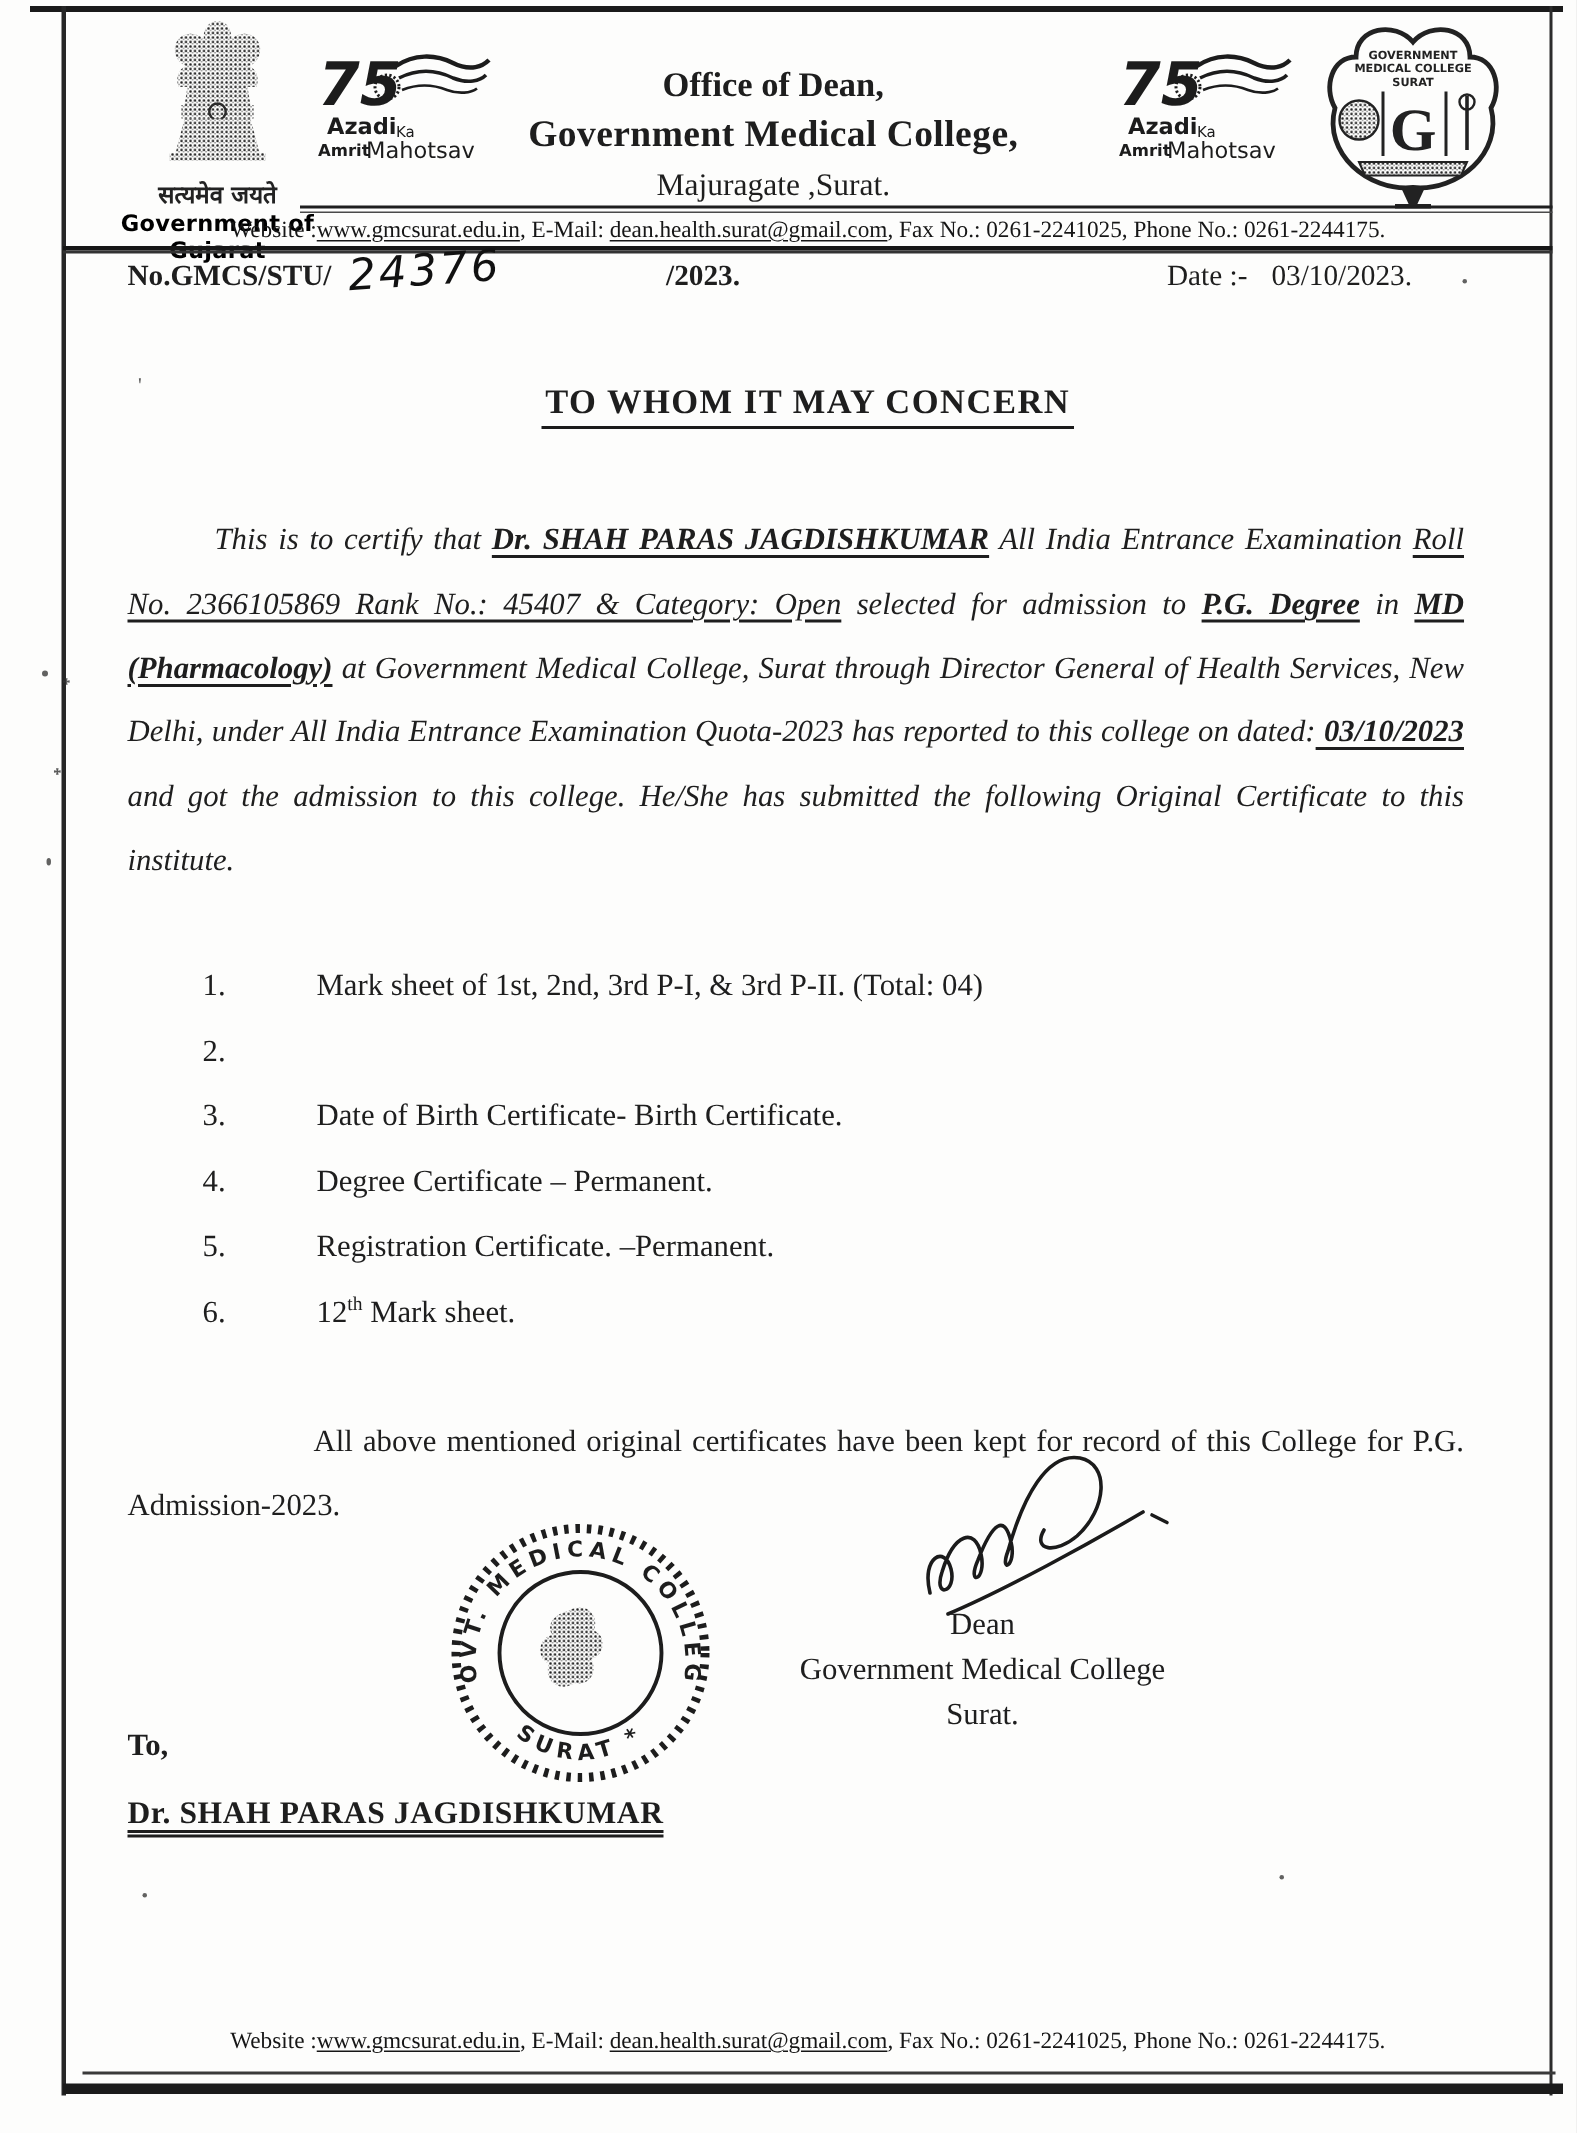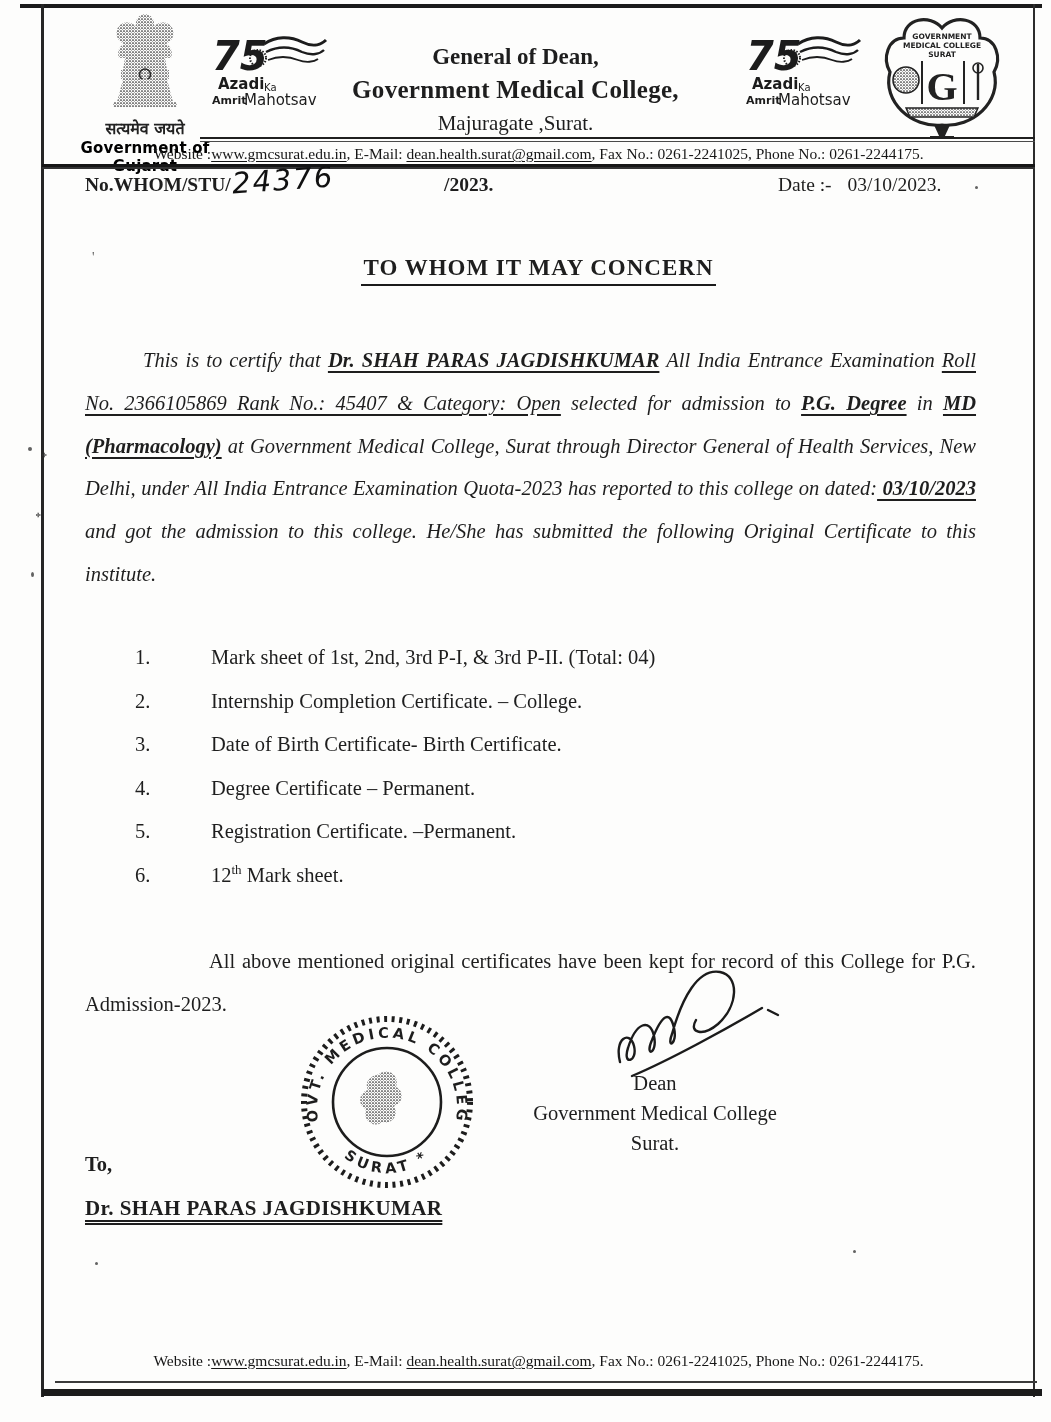--- a/index.html
+++ b/index.html
@@ -128,21 +128,21 @@
       <path d="M56,24 C68,18 80,18 92,24 C102,28 110,26 114,22" fill="none" stroke="#1c1c1c" stroke-width="2.4"></path>
       <path d="M58,32 C68,28 78,28 88,32 C96,35 104,34 108,31" fill="none" stroke="#1c1c1c" stroke-width="1.8"></path>
       <text x="8" y="61" font-family="DejaVu Sans,sans-serif" font-size="15" font-weight="bold" fill="#1c1c1c">Azadi</text>
       <text x="54" y="63" font-family="DejaVu Sans,sans-serif" font-size="10" fill="#1c1c1c">Ka</text>
       <text x="2" y="76" font-family="DejaVu Sans,sans-serif" font-size="11" font-weight="bold" fill="#1c1c1c">Amrit</text>
       <text x="34" y="77" font-family="DejaVu Sans,sans-serif" font-size="15" fill="#1c1c1c">Mahotsav</text>
     </svg>
   </div>
 
   <div class="abs office-block">
-    <div class="office-l1">General of Dean,</div>
+    <div class="office-l1">Office of Dean,</div>
     <div class="office-l2">Government Medical College,</div>
     <div class="office-l3">Majuragate ,Surat.</div>
   </div>
 
   <div class="abs azadi-right">
     <svg class="azadi" viewBox="0 0 120 80">
       <text x="2" y="42" font-family="DejaVu Sans,sans-serif" font-size="40" font-weight="bold" font-style="italic" fill="#1c1c1c">75</text>
       <circle cx="48" cy="30" r="8" fill="none" stroke="#1c1c1c" stroke-width="2" stroke-dasharray="1.5 1.5"></circle>
       <path d="M54,16 C66,8 80,8 92,14 C104,20 112,16 116,12" fill="none" stroke="#1c1c1c" stroke-width="3"></path>
       <path d="M56,24 C68,18 80,18 92,24 C102,28 110,26 114,22" fill="none" stroke="#1c1c1c" stroke-width="2.4"></path>
@@ -172,42 +172,41 @@
       <rect x="54" y="124" width="24" height="3" fill="#222"></rect>
     </svg>
   </div>
 
   <div class="abs rule-a"></div>
   <div class="abs contact-line contact-header">
     <span>Website :</span><span class="ulink">www.gmcsurat.edu.in</span><span>, E-Mail: </span><span class="ulink">dean.health.surat@gmail.com</span><span>, Fax No.: 0261-2241025, Phone No.: 0261-2244175.</span>
   </div>
   <div class="abs rule-b"></div>
 
-  <div class="abs ref-no">No.WHOM/STU/</div>
+  <div class="abs ref-no">No.GMCS/STU/</div>
   <div class="abs ref-hand">24376</div>
   <div class="abs ref-year">/2023.</div>
   <div class="abs ref-date">
     <span>Date :-</span>
     <span>03/10/2023.</span>
   </div>
 
   <div class="abs title-wrap">
     <span class="title-text">TO WHOM IT MAY CONCERN</span>
   </div>
 
   <div class="abs body-text"><span>This is to certify that </span><span class="bu">Dr. SHAH PARAS JAGDISHKUMAR</span><span> All India Entrance Examination </span><span class="u">Roll No. 2366105869 Rank No.: 45407 &amp; Category: Open</span><span> selected for admission to </span><span class="bu">P.G. Degree</span><span> in </span><span class="bu">MD (Pharmacology)</span><span> at Government Medical College, Surat through Director General of Health Services, New Delhi, under All India Entrance Examination Quota-2023 has reported to this college on dated:</span><span class="bu"> 03/10/2023</span><span> and got the admission to this college. He/She has submitted the following Original Certificate to this institute.</span></div>
 
   <div class="abs list">
     <div class="li">
       <span class="li-num">1.</span>
       <span>Mark sheet of 1st, 2nd, 3rd P-I, &amp; 3rd P-II. (Total: 04)</span>
     </div>
     <div class="li">
       <span class="li-num">2.</span>
-      <span>Internship Completion Certificate. – College.</span>
     </div>
     <div class="li">
       <span class="li-num">3.</span>
       <span>Date of Birth Certificate- Birth Certificate.</span>
     </div>
     <div class="li">
       <span class="li-num">4.</span>
       <span>Degree Certificate – Permanent.</span>
     </div>
     <div class="li">

